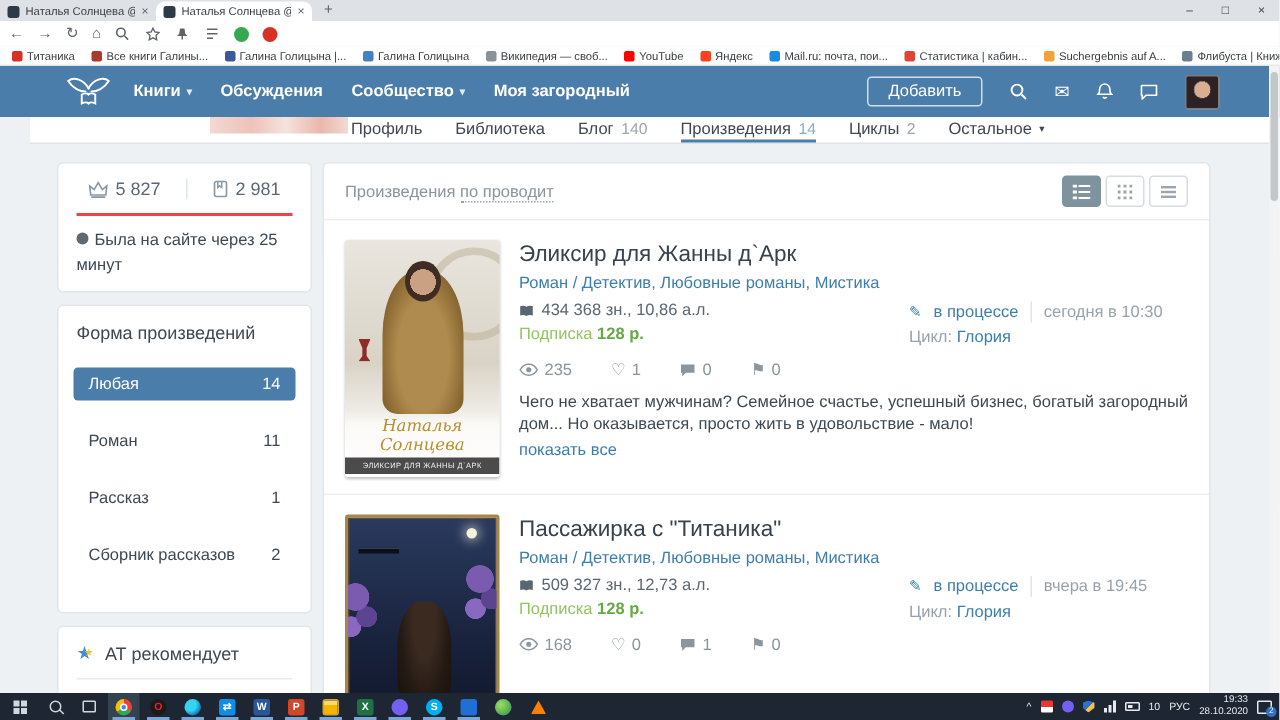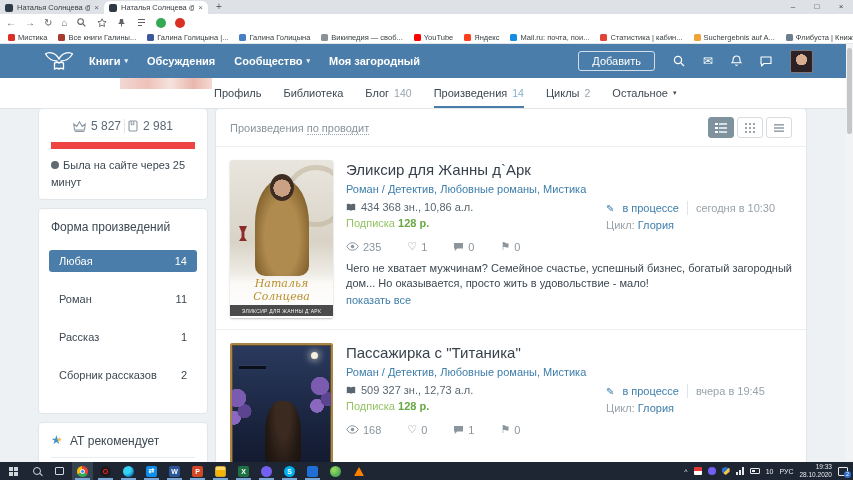--- a/index.html
+++ b/index.html
@@ -38,39 +38,39 @@
   .menu { display:flex; gap:19px; margin-left:15px; align-items:center; }
   .mitem { color:#fff; font-size:11px; font-weight:bold; display:flex; align-items:center; gap:4px; }
   .mitem .car { font-size:7px; opacity:.85; }
   .nav-right { margin-left:auto; display:flex; align-items:center; gap:18px; }
   .addbtn { color:#fff; font-size:11px; border:1px solid rgba(255,255,255,.75); border-radius:3px; padding:3px 13px; }
   .nico { color:#fff; display:flex; align-items:center; }
   .avatar { width:23px; height:23px; border-radius:2px; background:
       radial-gradient(circle at 50% 42%, #d9af92 0 34%, #2c2124 35% 100%);
       border:1px solid rgba(255,255,255,.4); }
 
-  .tabstrip { height:31px; background:#fff; border-bottom:1px solid #dfe3e7; position:relative; }
+  .tabstrip { height:18px; background:#fff; border-bottom:1px solid #dfe3e7; position:relative;margin-left:20px; }
   .banner-frag { position:absolute; left:120px; top:0; width:92px; height:11px;
       background:linear-gradient(90deg,#f2d8d3,#eec2b8 30%,#f5e3dd 55%,#e9b7ac 80%,#f3d9d2); }
   .ptabs { position:absolute; left:214px; top:0; height:100%; display:flex; gap:22px; }
   .ptab { display:flex; align-items:center; gap:5px; font-size:11px; color:#3d4852; height:100%; border-bottom:2px solid transparent; padding-top:1px; }
   .ptab .cnt { color:#9aa5ad; font-size:10.5px; }
   .ptab.active { border-bottom-color:#4a7da9; }
   .ptab.active .cnt { color:#85aecb; }
   .ptab .car { font-size:7px; color:#3d4852; }
 
   .pagebody { position:absolute; top:57px; left:38px; right:8px; bottom:0; display:flex; gap:7px; align-items:flex-start; padding-top:7px; overflow:hidden; }
   .card { background:#fff; border:1px solid #e0e6ea; border-radius:4px; margin-bottom:8px; }
   aside { width:170px; flex:none; }
 
   .statcard { padding:10px 12px 9px; }
-  .statrow { display:flex; justify-content:center; align-items:center; gap:3px; color:#5a6774; font-size:12px; }
+  .statrow { display:flex; justify-content:center; align-items:center; gap:17px; color:#5a6774; font-size:12px; }
   .stat { display:flex; align-items:center; gap:5px; }
   .vdiv { width:1px; height:14px; background:#dfe5e9; }
-  .lastseen { border-top:7px solid #ef4444; margin-top:9px; padding-top:8px; font-size:11px; color:#3d4852; line-height:1.5; }
+  .lastseen { border-top:2px solid #ef4444; margin-top:9px; padding-top:8px; font-size:11px; color:#3d4852; line-height:1.5; }
   .dot { display:inline-block; width:8px; height:8px; border-radius:50%; background:#5f6a72; margin-right:4px; }
 
   .filtercard { padding:11px 12px; }
   .ftitle { font-size:12px; color:#3d4852; margin-bottom:9px; }
   .fitem { display:flex; justify-content:space-between; padding:5px 10px; font-size:11px; color:#3d4852; border-radius:3px; margin:16px -2px; }
   .fitem.active { background:#4a7da9; color:#fff; }
 
   .reccard { padding:11px 12px; }
   .rtitle { display:flex; gap:6px; align-items:center; font-size:12px; color:#3d4852; padding-bottom:9px; border-bottom:1px solid #e8edf0; margin-bottom:10px; }
   .rstar { position:relative; width:13px; height:13px; }
@@ -238,21 +238,21 @@
           <path d="M1 1.5h7M1 4.5h7M1 7.5h4" stroke="#5f6368" stroke-width="1.1"></path>
         </svg>
       </span>
     <span class="circ green"></span>
     <span class="circ red"></span>
   </div>
 
   <div class="bookmarksbar">
     <span class="bm">
         <span class="bfav" style="background: rgb(217, 48, 37);"></span>
-        <span>Мистика</span>
+        <span>Титаника</span>
       </span>
     <span class="bm">
         <span class="bfav" style="background: rgb(168, 58, 46);"></span>
         <span>Все книги Галины...</span>
       </span>
     <span class="bm">
         <span class="bfav" style="background: rgb(59, 89, 152);"></span>
         <span>Галина Голицына |...</span>
       </span>
     <span class="bm">

